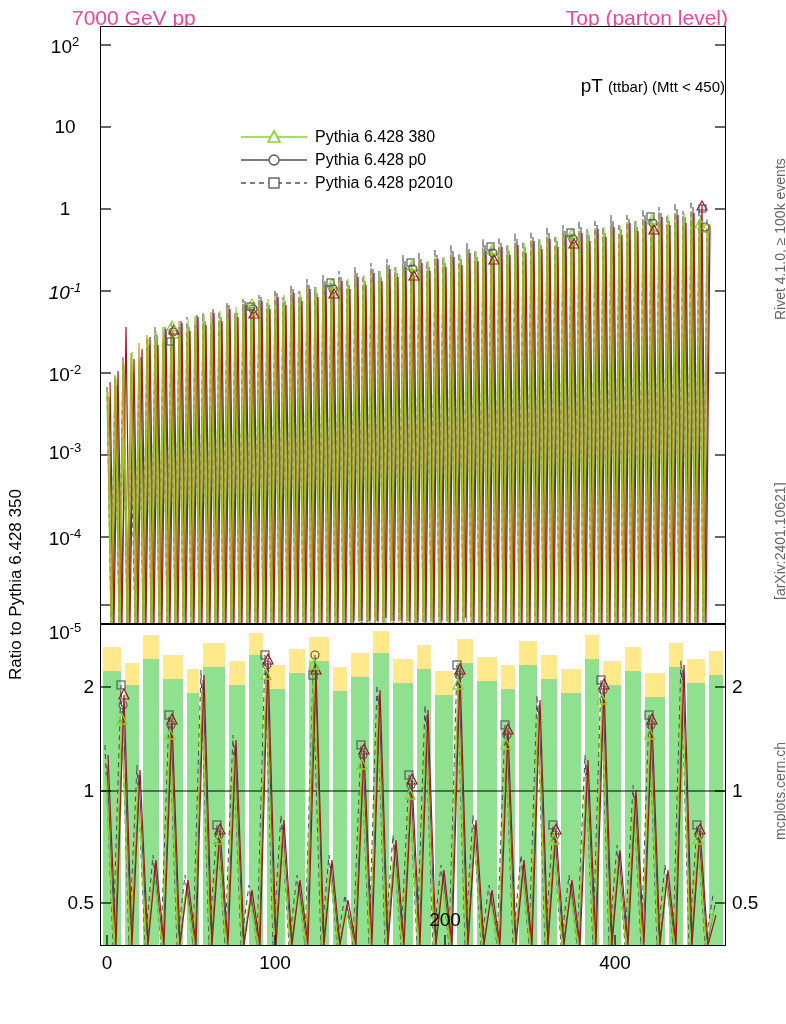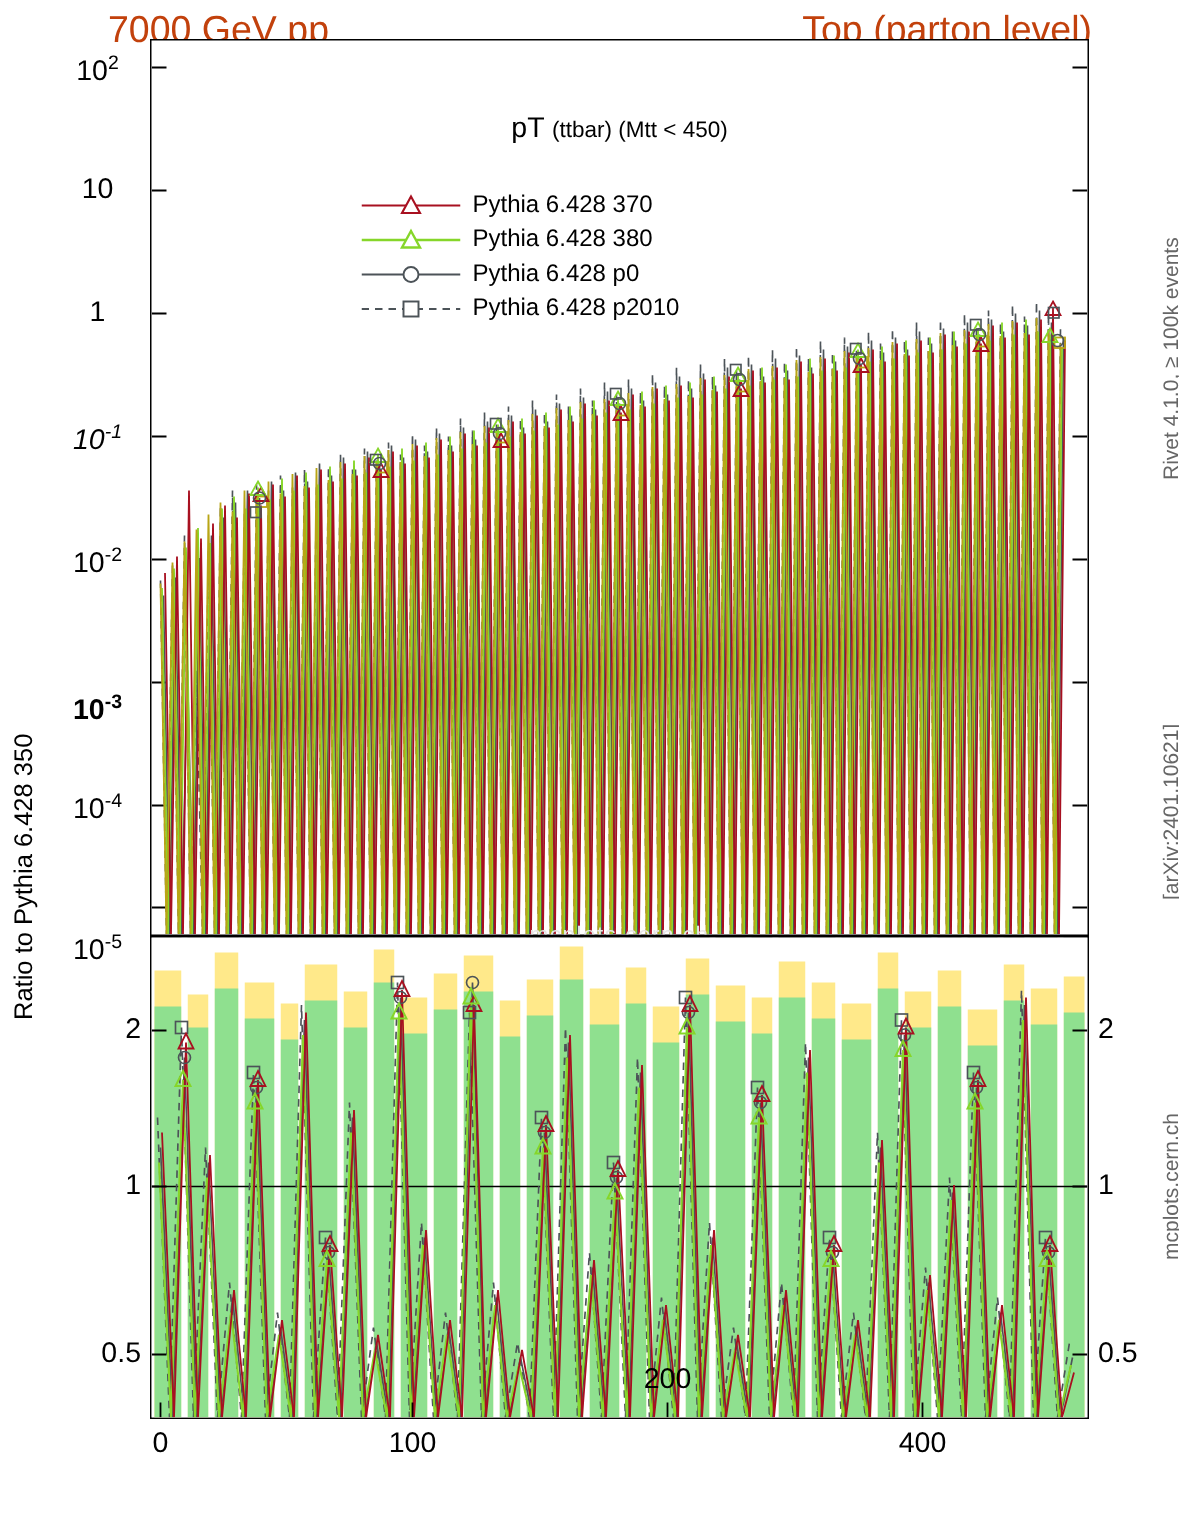--- a/index.html
+++ b/index.html
@@ -1,19 +1,19 @@
 <!DOCTYPE html>
 <html><head>
 <meta charset="utf-8">
 <style>
   html,body{margin:0;padding:0;background:#ffffff;}
   body{width:786px;height:1024px;font-family:"Liberation Sans",sans-serif;color:#000;}
   #root{position:relative;width:786px;height:1024px;overflow:hidden;}
 
-  .hdr{position:absolute;font-size:25px;color:#c2410c;}
+  .hdr{position:absolute;font-size:21px;color:#ec4899;}
   #hdr-left{left:72px;top:6px;}
   #hdr-right{right:58px;top:6px;}
 
   
   .rot{position:absolute;transform-origin:0 0;transform:rotate(-90deg);white-space:nowrap;color:#666;font-size:14px;}
   #rot-rivet{left:772px;top:320px;}
   #rot-arxiv{left:772px;top:600px;}
   #rot-mcplots{left:772px;top:840px;}
 
   
@@ -21,21 +21,21 @@
   #ratio-panel{position:absolute;left:100px;top:624px;width:626px;height:322px;border:1.5px solid #000;box-sizing:border-box;background:#fff;overflow:hidden;}
   .ylab-sup{font-size:13px;vertical-align:super;}
   .ytick-main{position:absolute;left:36px;width:58px;text-align:center;font-size:19px;}
   .ytick-ratio{position:absolute;left:36px;width:58px;text-align:right;font-size:19px;}
   .ytick-ratio-r{position:absolute;left:732px;width:50px;text-align:left;font-size:19px;}
 
   .xtick{position:absolute;font-size:19px;text-align:center;width:60px;}
 
   #ylabel-ratio{position:absolute;left:6px;top:680px;transform-origin:0 0;transform:rotate(-90deg);white-space:nowrap;font-size:17px;}
 
-  #plot-title{position:absolute;left:0;right:0;top:48px;text-align:center;font-size:19px;}
+  #plot-title{position:absolute;left:0;right:0;top:48px;text-align:right;font-size:19px;}
   #plot-title .small{font-size:15px;}
 
   
   #legend{position:absolute;left:140px;top:98px;font-size:16px;}
   .leg-row{display:flex;align-items:center;height:23px;}
   .leg-sym{width:66px;height:20px;position:relative;margin-right:8px;}
   .leg-sym svg{position:absolute;left:0;top:0;}
   .leg-txt{white-space:nowrap;}
 
   #watermark{position:absolute;left:50%;top:588px;transform:translateX(-50%);font-size:15px;color:#e6e6e6;letter-spacing:1px;}
@@ -163,29 +163,20 @@
         </g>
       </g>
     </svg>
 
     <div id="plot-title">
       <span>pT</span>
       <span class="small">(ttbar) (Mtt &lt; 450)</span>
     </div>
 
     <div id="legend">
-      <div class="leg-row">
-        <span class="leg-sym">
-          <svg width="66" height="20">
-              <line x1="0" y1="10" x2="66" y2="10" stroke="#a81020" stroke-width="1.4"></line>
-              <path d="M33,4 l6,11 l-12,0 z" fill="#fff" stroke="#a81020" stroke-width="1.4"></path>
-            </svg>
-        </span>
-        <span class="leg-txt">Pythia 6.428 370</span>
-      </div>
       <div class="leg-row">
         <span class="leg-sym">
           <svg width="66" height="20">
               <line x1="0" y1="10" x2="66" y2="10" stroke="#86d62a" stroke-width="1.6"></line>
               <path d="M33,4 l6,11 l-12,0 z" fill="#fff" stroke="#86d62a" stroke-width="1.6"></path>
             </svg>
         </span>
         <span class="leg-txt">Pythia 6.428 380</span>
       </div>
       <div class="leg-row">
@@ -209,21 +200,21 @@
     </div>
 
     <div id="watermark">mcplots.cern.ch</div>
   </div>
 
   <div class="ytick-main" style="top:34px;"><span>10</span><sup class="ylab-sup">2</sup></div>
   <div class="ytick-main" style="top:116px;"><span>10</span></div>
   <div class="ytick-main" style="top:198px;"><span>1</span></div>
   <div class="ytick-main" style="top:280px;font-style:italic;"><span>10</span><sup class="ylab-sup">-1</sup></div>
   <div class="ytick-main" style="top:362px;"><span>10</span><sup class="ylab-sup">-2</sup></div>
-  <div class="ytick-main" style="top:460px;font-weight:bold;"><span>10</span><sup class="ylab-sup">-3</sup></div>
+  <div class="ytick-main" style="top:440px;"><span>10</span><sup class="ylab-sup">-3</sup></div>
   <div class="ytick-main" style="top:526px;"><span>10</span><sup class="ylab-sup">-4</sup></div>
   <div class="ytick-main" style="top:620px;"><span>10</span><sup class="ylab-sup">-5</sup></div>
 
   <div id="ratio-panel">
     <svg width="624" height="320" viewBox="0 0 624 320">
       <defs>
           <clipPath id="clipR">
             <rect x="0" y="0" width="624" height="320"></rect>
           </clipPath>
         </defs>

